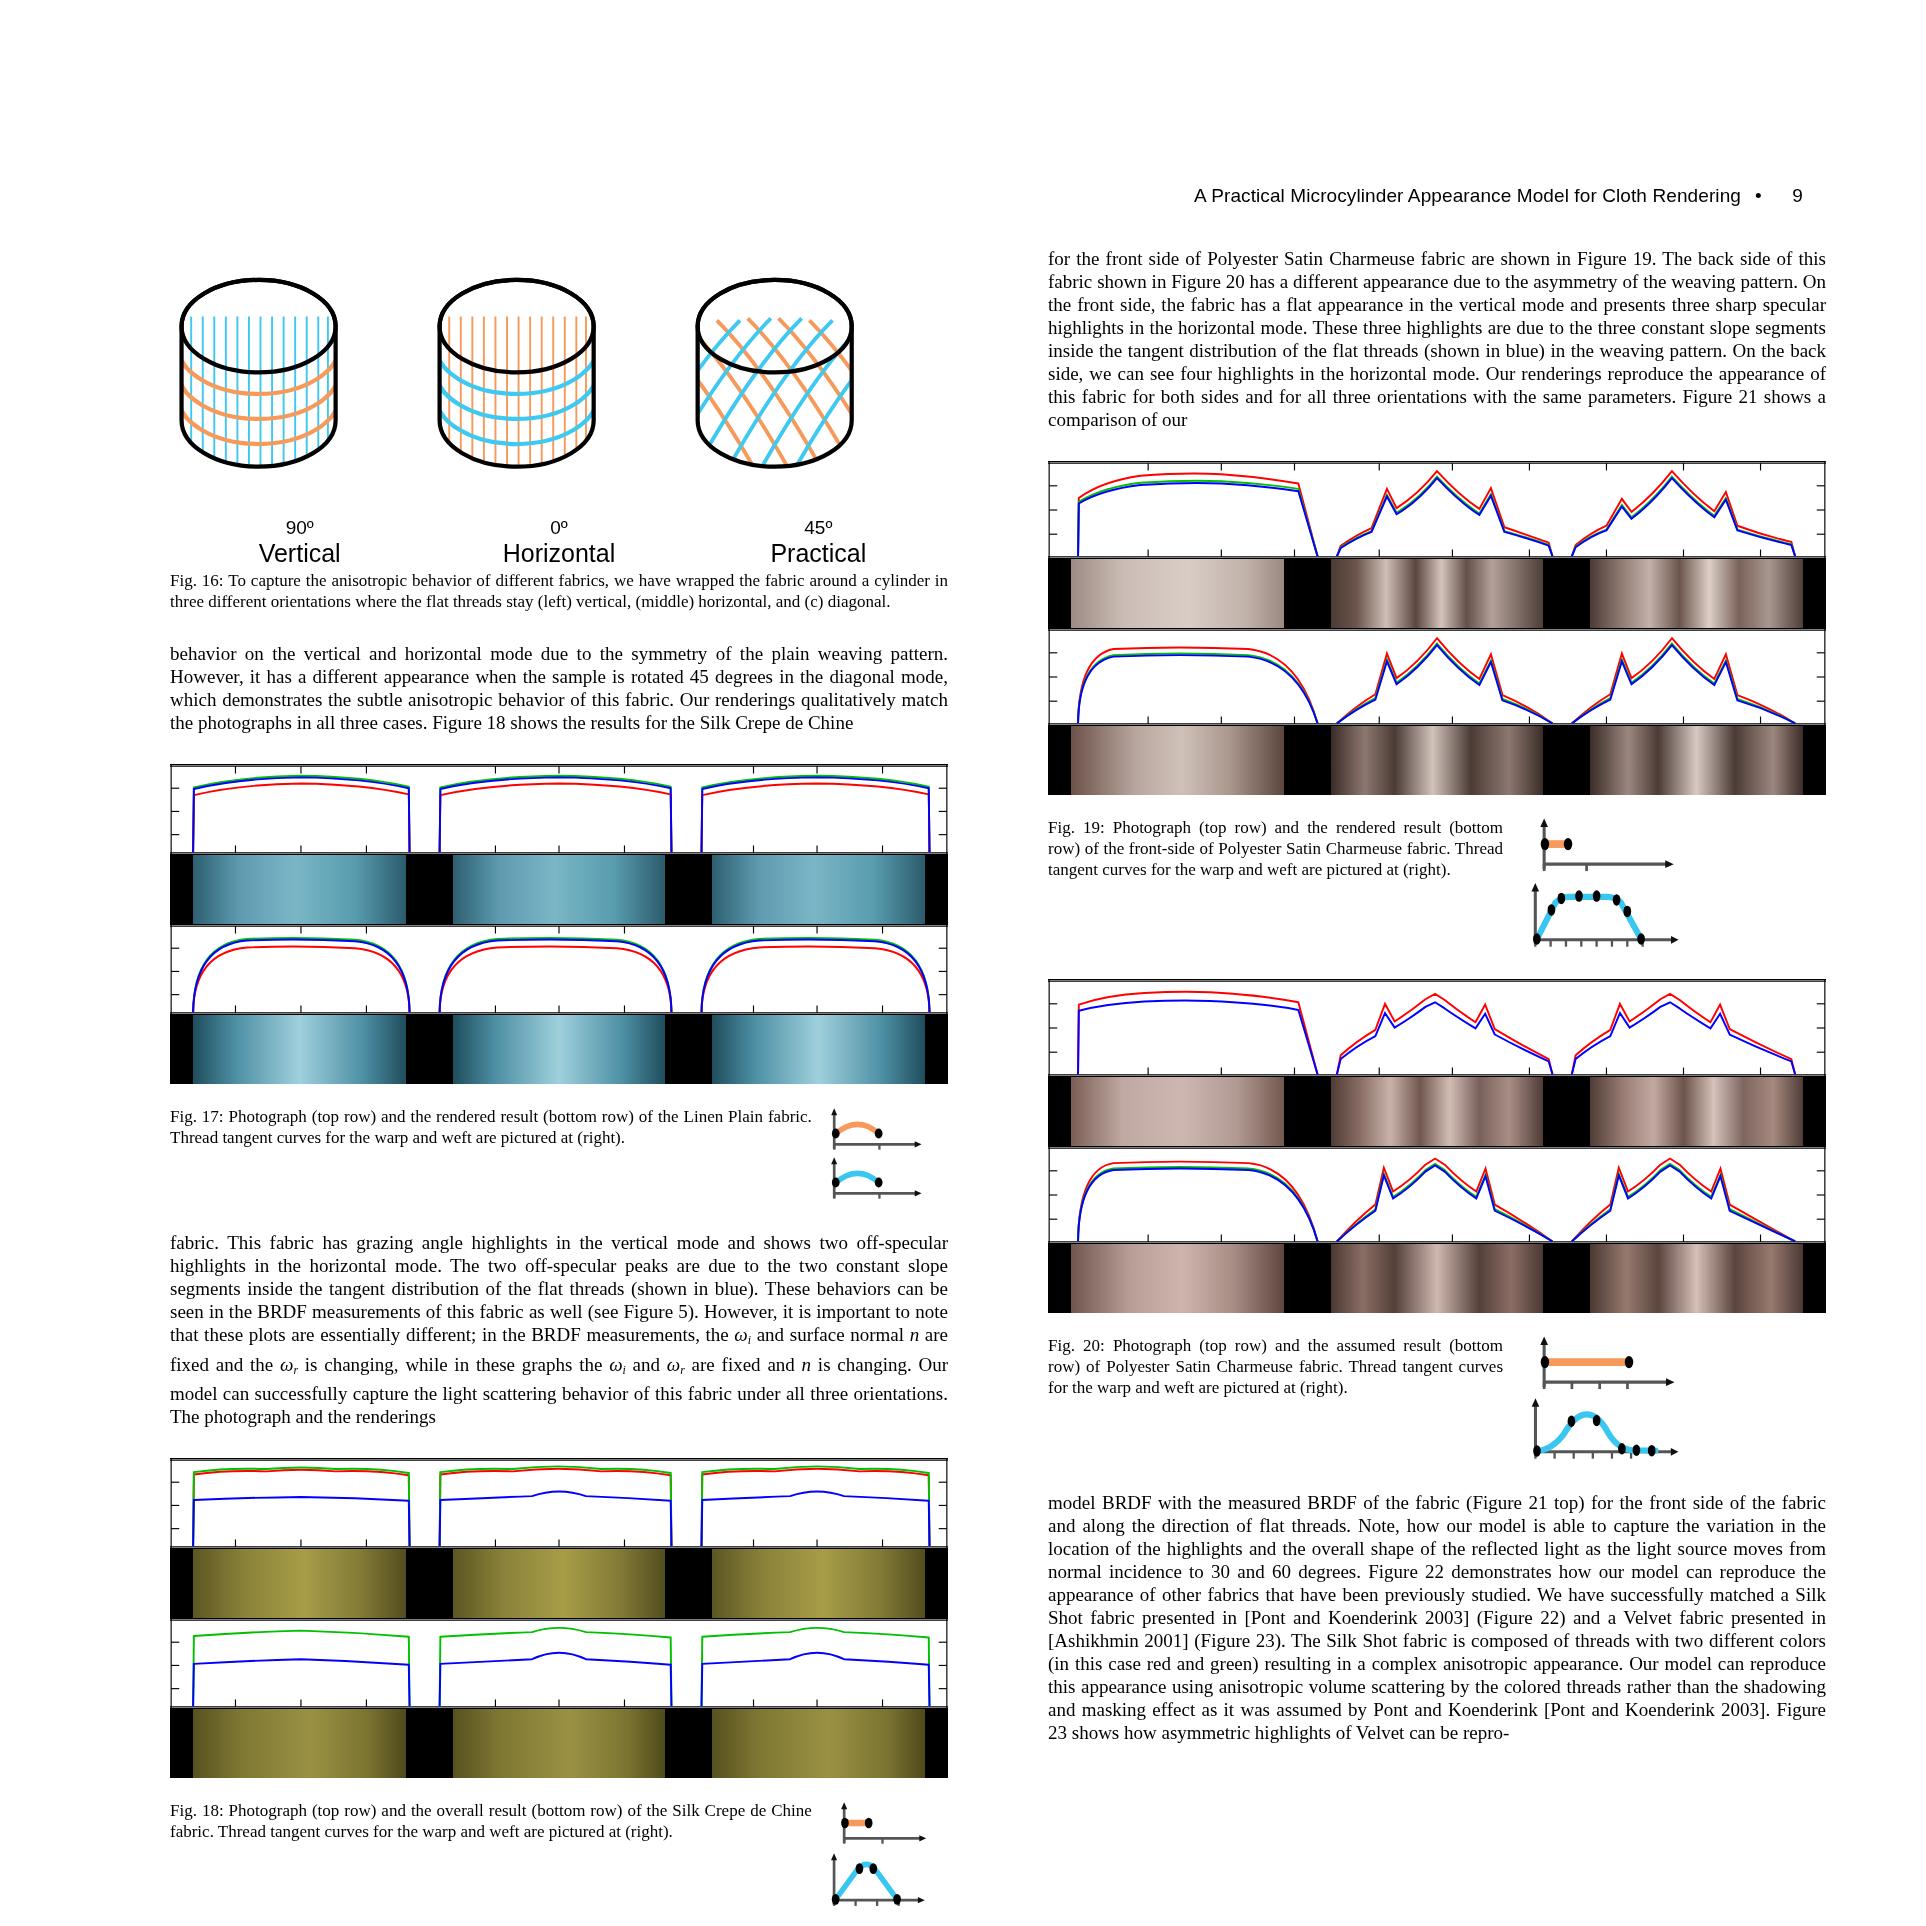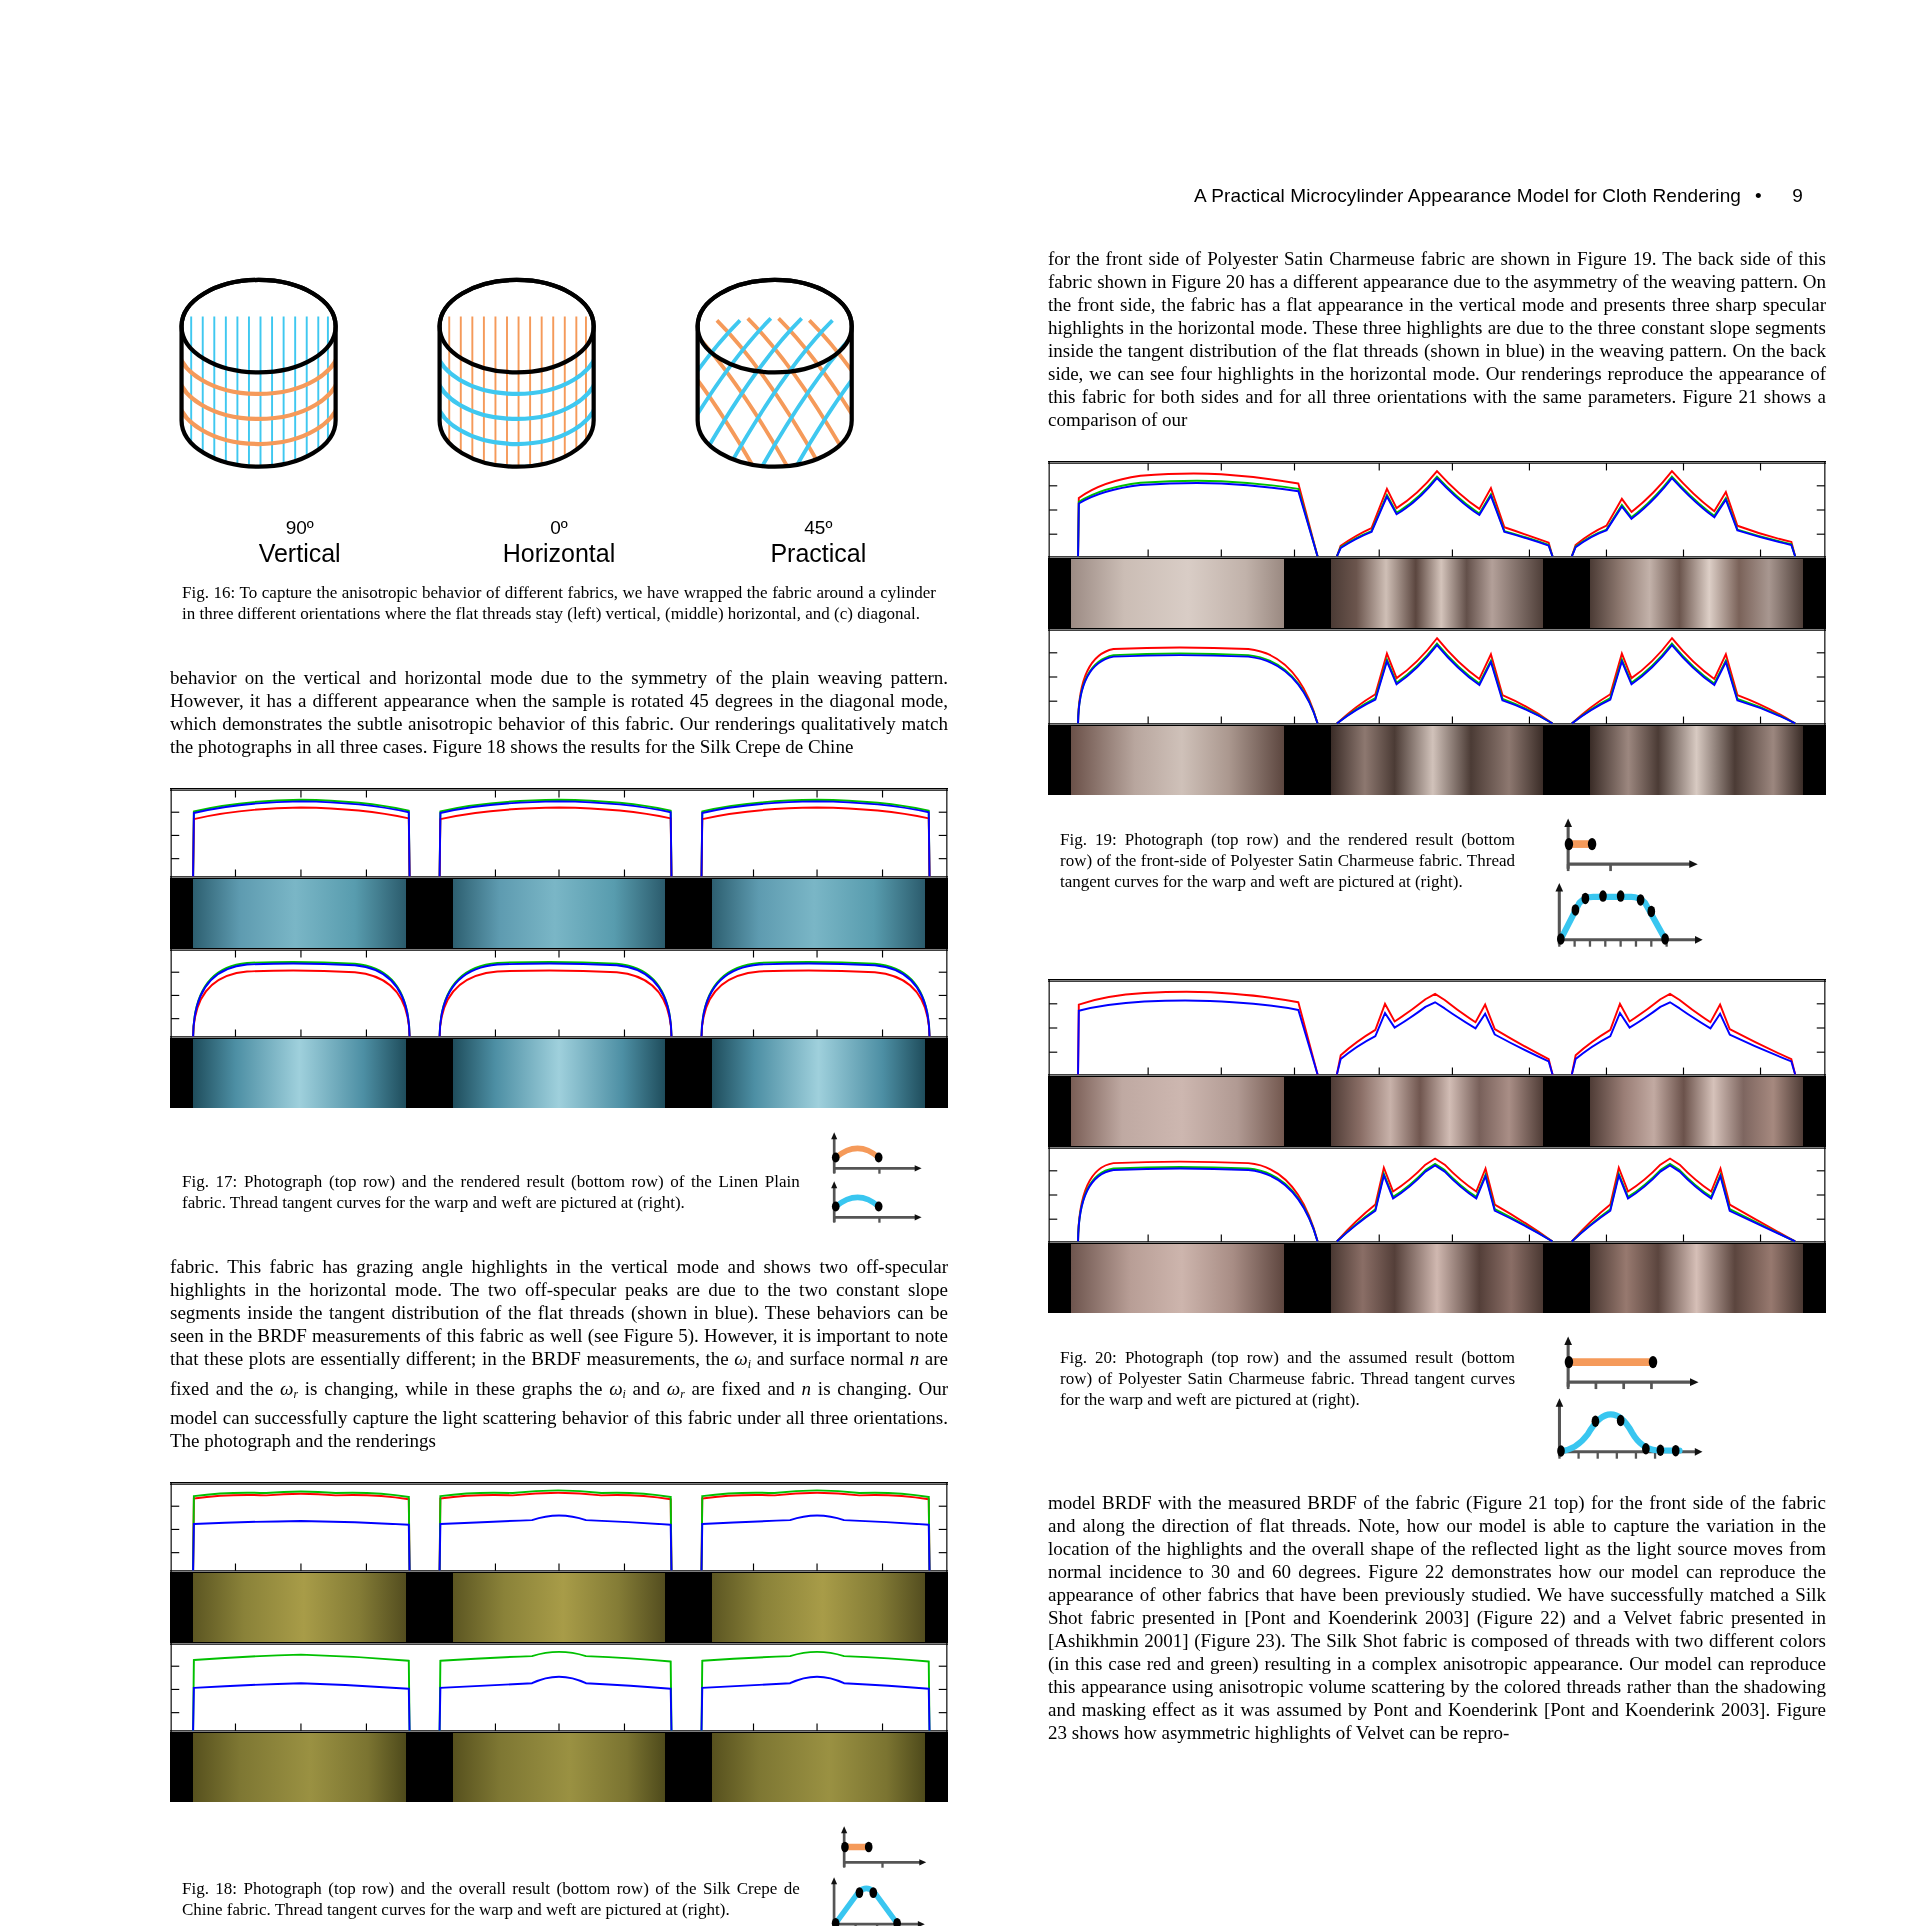--- a/index.html
+++ b/index.html
@@ -25,21 +25,21 @@
   .col-left{left:170px;}
   .col-right{left:1048px;}
 
   p.body{
     margin:0 0 0 0;
     font-size:19px;line-height:23px;
     text-align:justify;text-justify:inter-word;
     hyphens:manual;
   }
   p.cap{
-    margin:12px;font-size:17px;line-height:21px;
+    margin:0;font-size:17px;line-height:21px;
     text-align:justify;
   }
   .it{font-style:italic;}
   .sub{font-size:0.62em;vertical-align:-0.28em;font-style:italic;}
   .gap-m{height:21.6px;}
   .gap-l{height:30px;}
 
   
   .fig16{width:778px;height:293px;position:relative;}
   .fig16 svg{display:block;}
@@ -56,21 +56,21 @@
   .plotwrap{
     position:relative;width:100%;background:#fff;
     border-top:1.9px solid #000;border-bottom:1.9px solid #000;
   }
   .plotwrap svg{display:block;width:100%;}
   .stripwrap{display:flex;width:100%;height:69px;background:#000;}
   .strip{position:relative;flex:1;height:100%;background:#000;}
   .strip .inner{position:absolute;left:9%;right:9%;top:0;bottom:0;}
 
   
-  .caprow{display:flex;align-items:flex-end;width:778px;gap:9.2px;}
+  .caprow{display:flex;align-items:flex-start;width:778px;gap:9.2px;}
   .caprow .captext{flex:1;}
   .caprow .insets{width:127px;flex:0 0 127px;}
   .caprowR{display:flex;align-items:flex-start;width:778px;gap:18px;}
   .caprowR .captext{width:455px;flex:0 0 455px;}
   .caprowR .insets{flex:1;}
   .insetbox{display:block;}
 </style>
 </head>
 <body>
 

